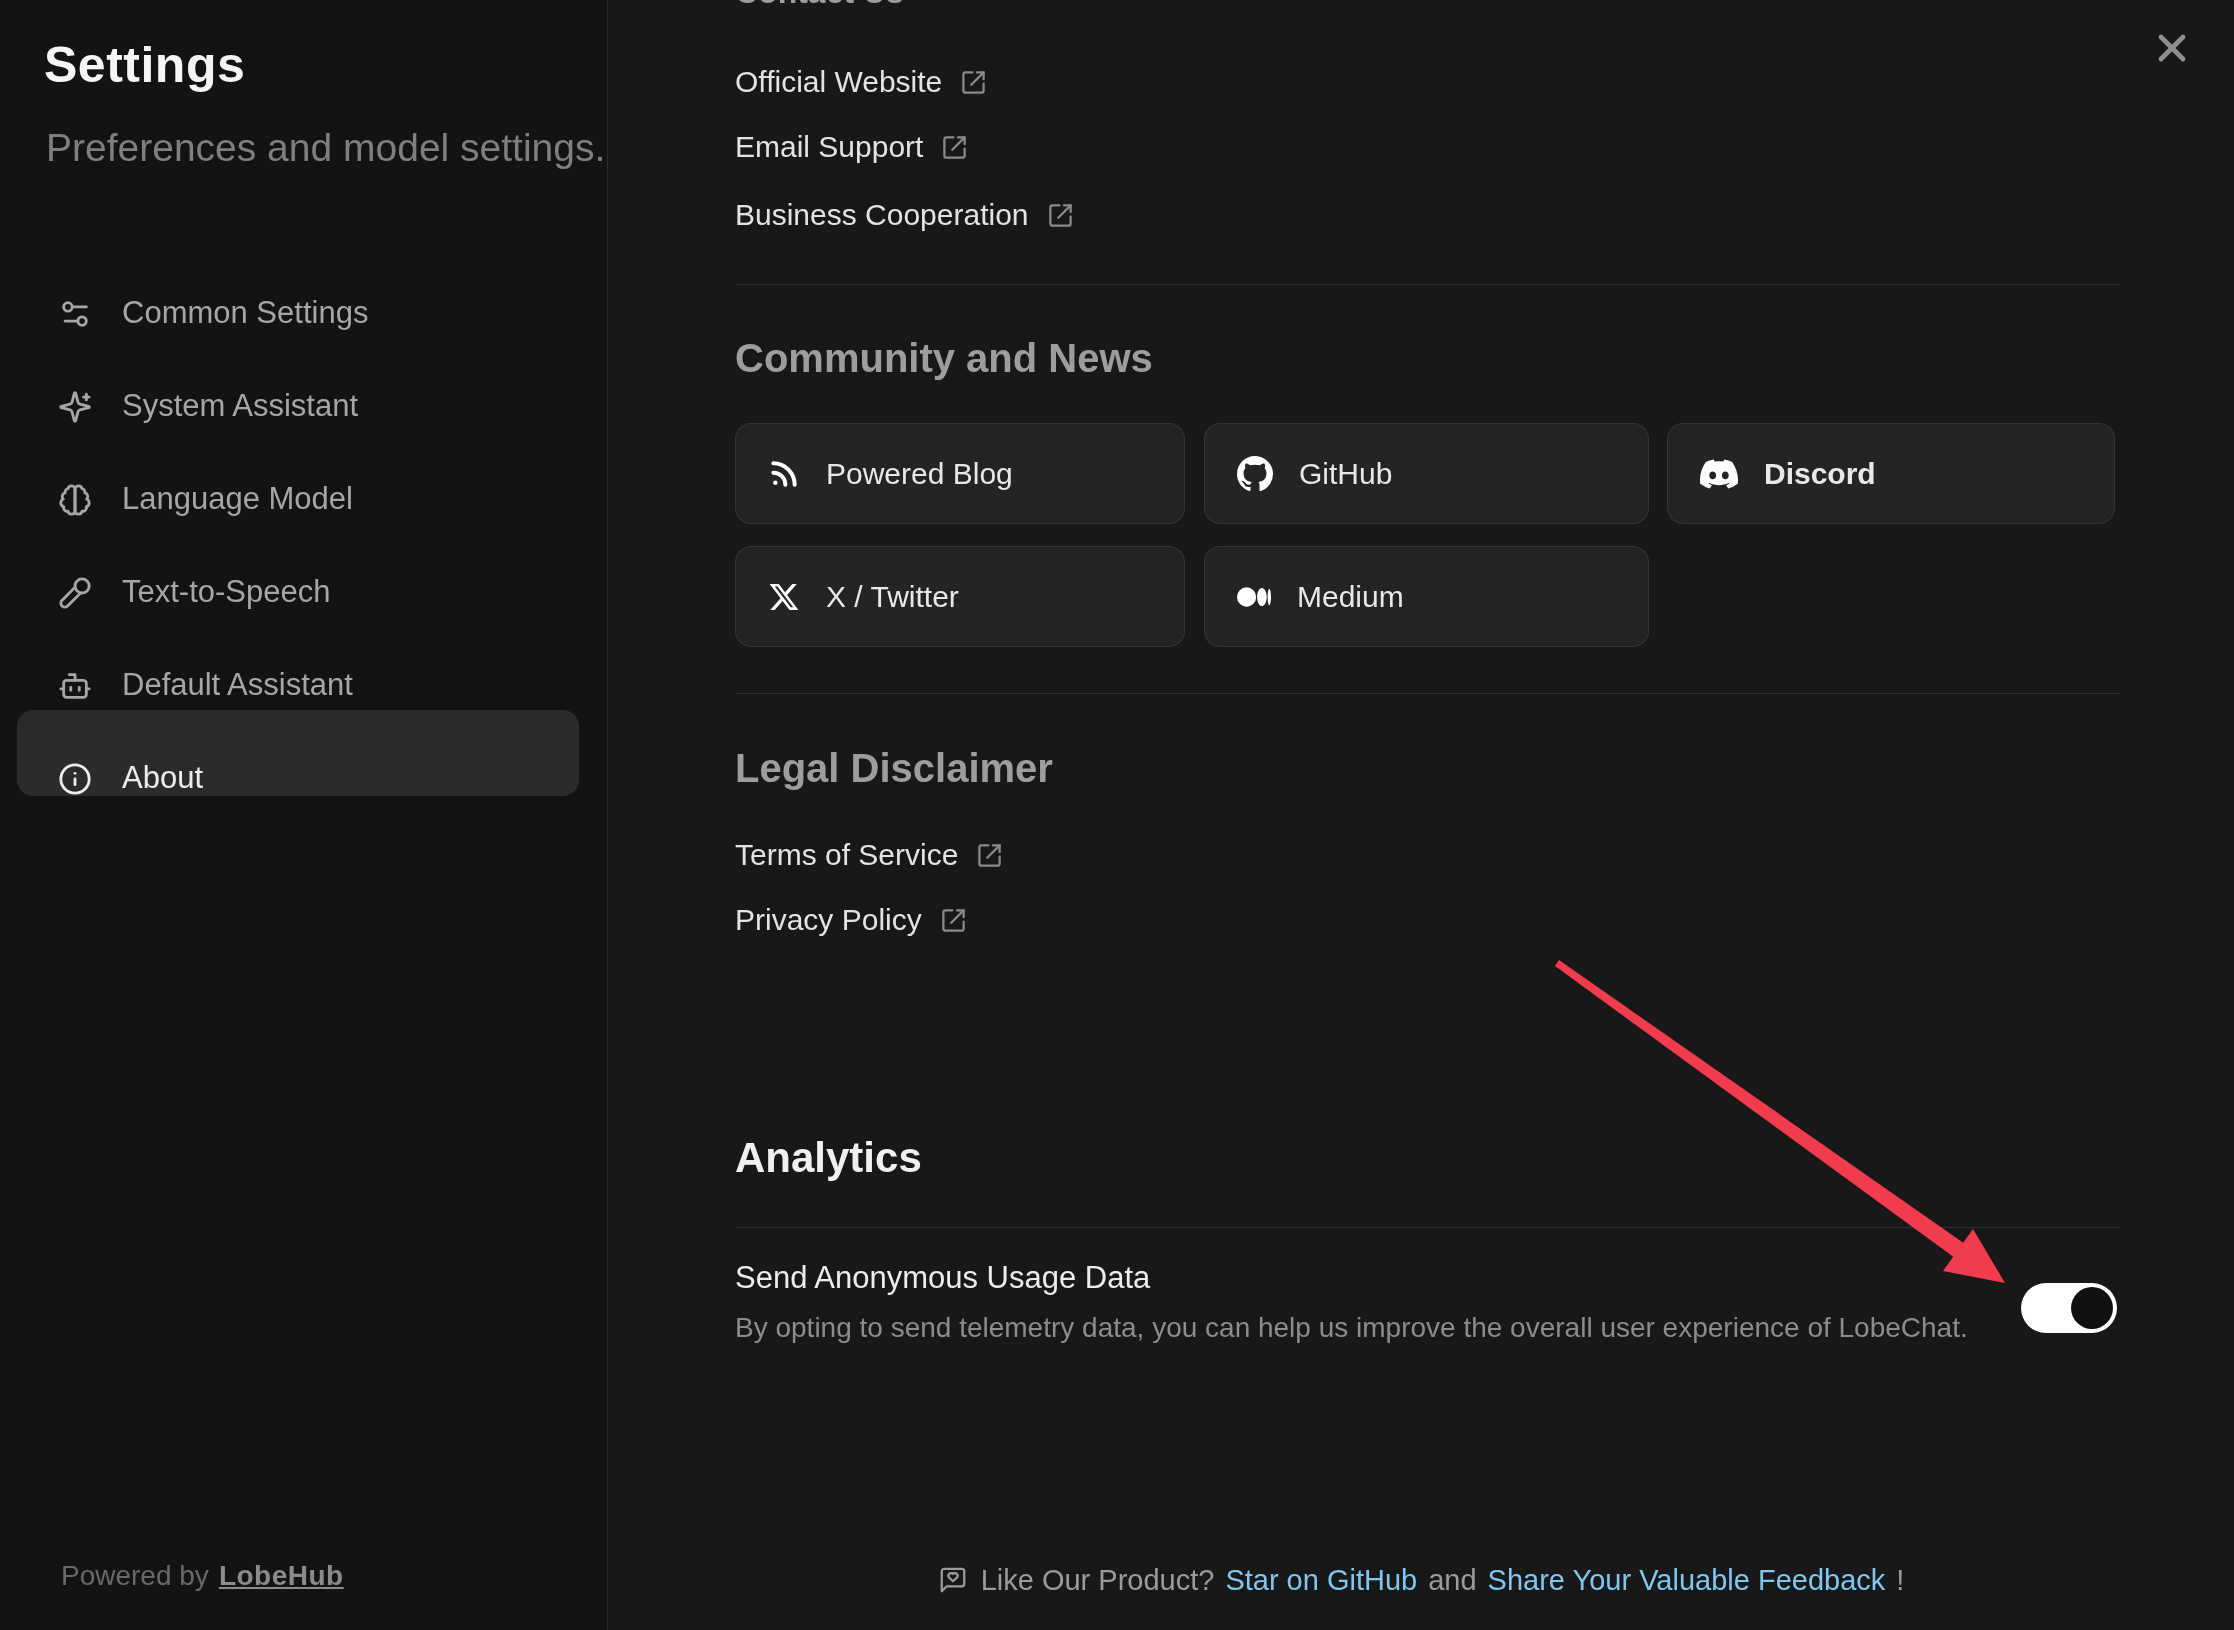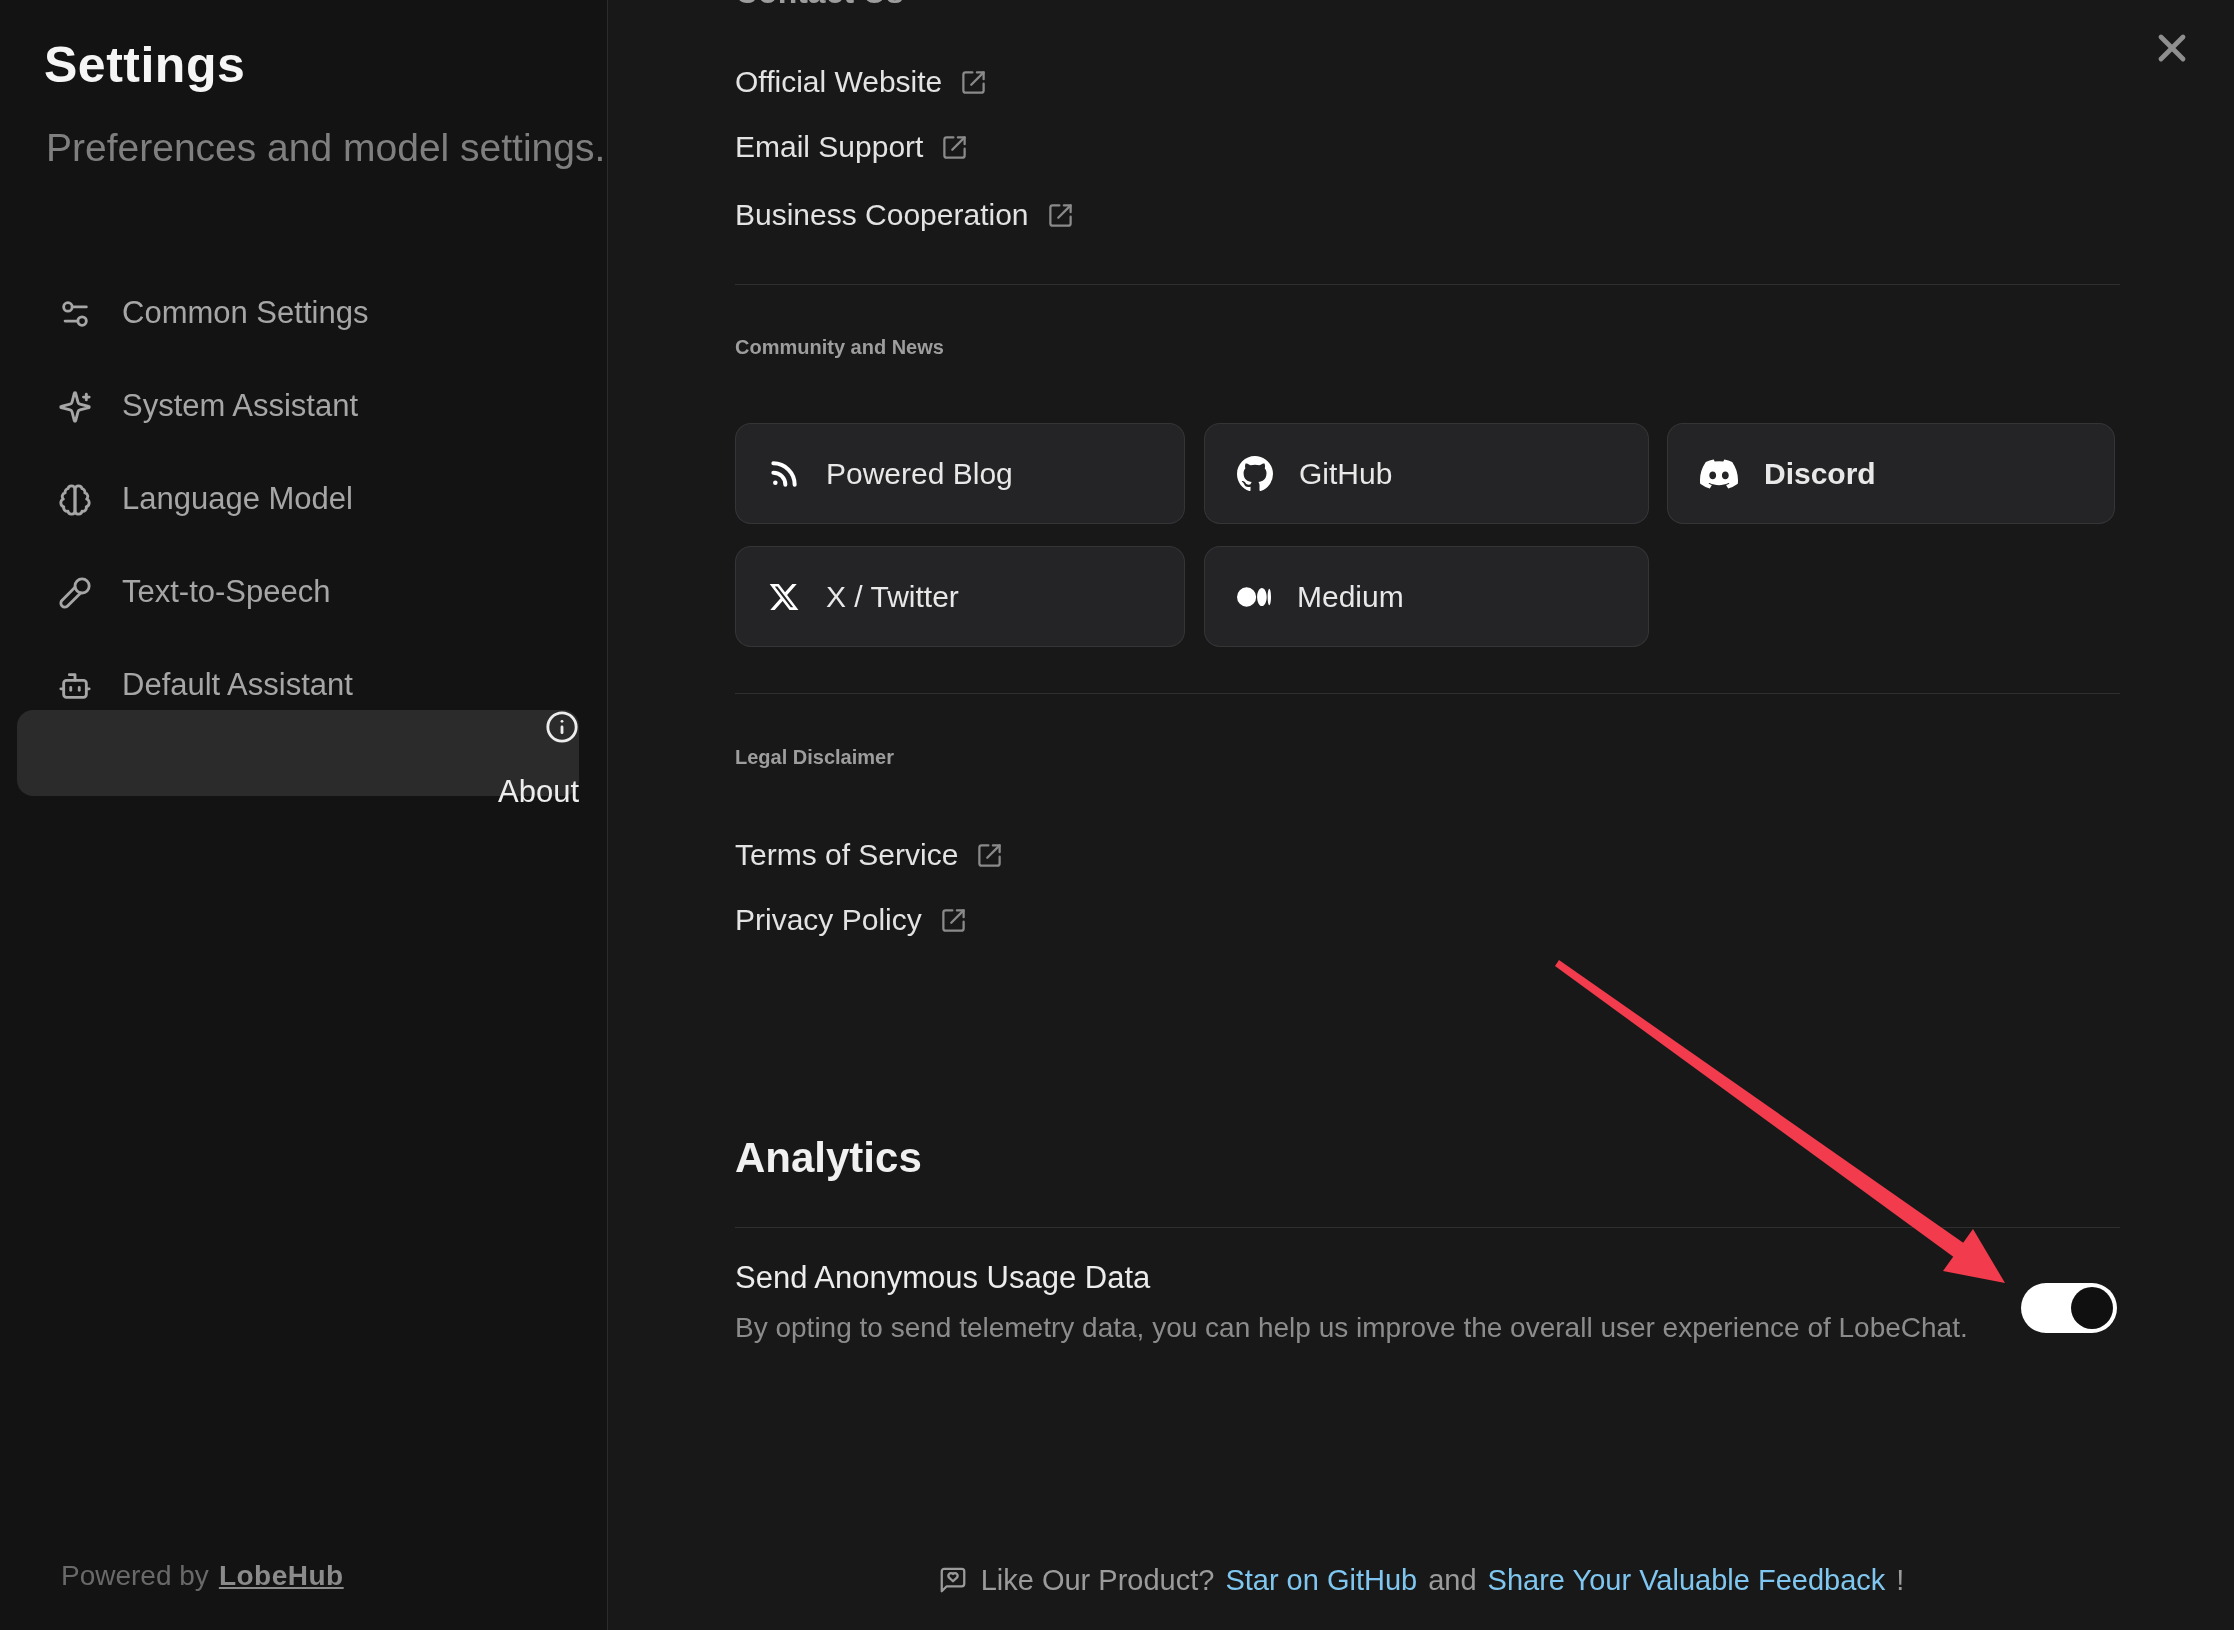--- a/index.html
+++ b/index.html
@@ -21,21 +21,21 @@
   .sb-subtitle{
     position:absolute; left:46px; top:126px;
     font-size:39px; color:#7f7f7f;
   }
   .nav{ position:absolute; left:17px; top:245px; width:562px; }
   .nav-item{
     display:flex; align-items:flex-end; gap:30px;
     height:86px; margin-bottom:7px; padding-left:41px;
     border-radius:16px; color:#a6a6a6; font-size:31px; cursor:pointer;
   }
-  .nav-item.active{ background:#2b2b2b; color:#ededed;flex-direction:column; }
+  .nav-item.active{ background:#2b2b2b; color:#ededed; }
   .nav-item .nicon{ width:34px; height:34px; flex:0 0 34px; display:flex; }
   .nav-item svg{ width:34px; height:34px; stroke:currentColor; fill:none;
     stroke-width:2; stroke-linecap:round; stroke-linejoin:round; }
   .sb-powered{
     position:absolute; left:61px; top:1560px; font-size:28px; color:#696969;
   }
   .sb-powered b{ color:#8b8b8b; font-weight:700; margin-left:10px; letter-spacing:.5px;text-decoration:underline; }
   
   .main{ position:absolute; left:608px; top:0; width:1626px; height:1630px; }
   .close-btn{
@@ -55,21 +55,21 @@
   }
   .ext-icon{ width:27px; height:27px; color:#8a8a8a; display:flex; }
   .ext-icon svg{ width:27px; height:27px; stroke:currentColor; fill:none;
     stroke-width:2; stroke-linecap:round; stroke-linejoin:round; }
   .divider{
     position:absolute; left:127px; width:1385px; height:0;
     border-top:1px solid rgba(255,255,255,0.10);
   }
   .section-heading{
     position:absolute; left:127px;
-    font-size:20px; font-weight:700; color:#9d9d9d;
+    font-size:40px; font-weight:700; color:#9d9d9d;
   }
   .analytics-heading{
     position:absolute; left:127px;
     font-size:42px; font-weight:700; color:#f0f0f0;
   }
   .card{
     position:absolute; height:101px; border-radius:16px;
     background:#242426; border:1px solid rgba(255,255,255,0.08);
     display:flex; align-items:center; gap:26px; padding-left:32px;
     font-size:30px; color:#e8e8e8; cursor:pointer;

